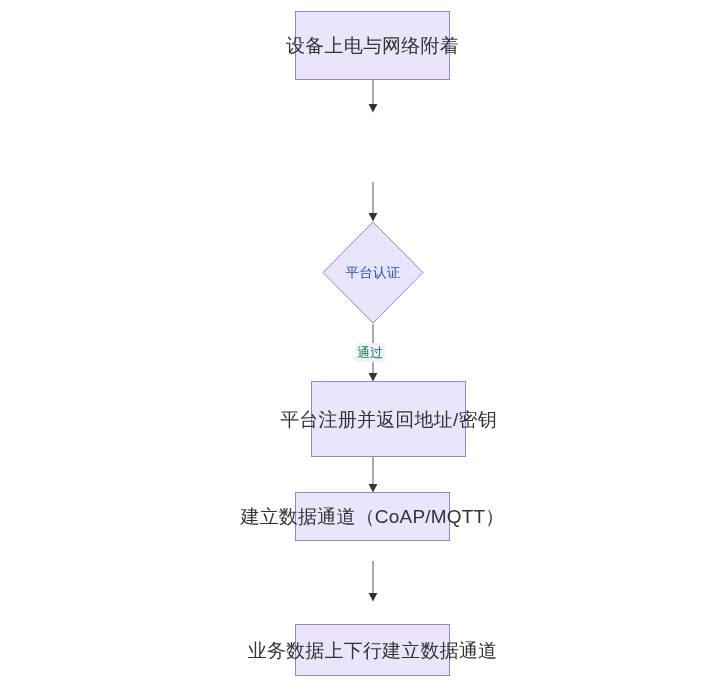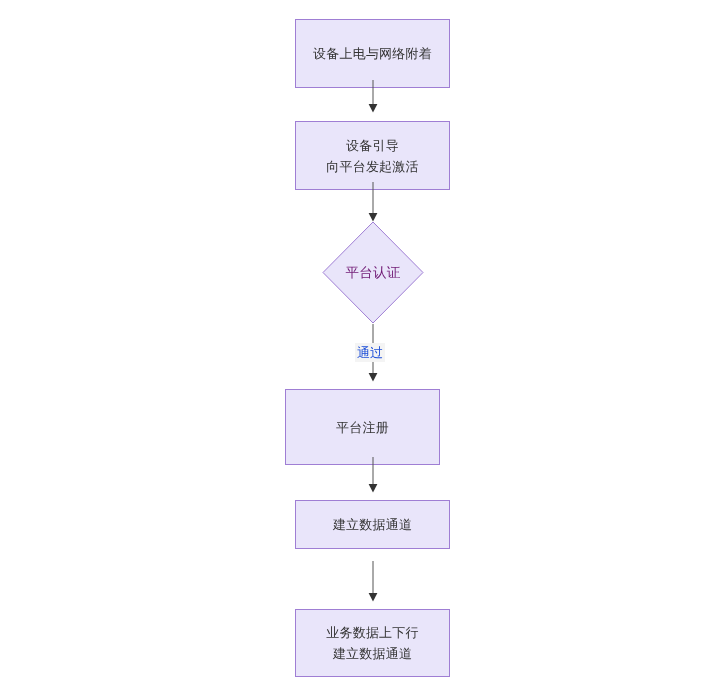--- a/index.html
+++ b/index.html
@@ -23,29 +23,28 @@
     height: 700px;
   }
 
   
   .node {
     position: absolute;
     box-sizing: border-box;
     background: #e9e5fa;
     border: 1px solid #9f7ed4;
     display: flex;
-    flex-direction: column;
+    flex-direction: row;
     align-items: center;
     justify-content: center;
     color: #333333;
-    font-size: 13px;
+    font-size: 19px;
     line-height: 21px;
     letter-spacing: 0.2px;
     white-space: nowrap;
-    margin-top: 8px;
   }
 
   .node .line {
     display: block;
   }
 
   
   .decision-wrap {
     position: absolute;
   }
@@ -54,42 +53,42 @@
   }
   .decision-label {
     position: absolute;
     left: 0;
     top: 0;
     width: 100%;
     height: 100%;
     display: flex;
     align-items: center;
     justify-content: center;
-    color: #701a75;
+    color: #1d4ed8;
     font-size: 13.5px;
     line-height: 21px;
     letter-spacing: 0.2px;
     white-space: nowrap;
     pointer-events: none;
   }
 
   
   .connector {
     position: absolute;
   }
   .connector svg {
     display: block;
     overflow: visible;
   }
 
   
   .edge-label {
     position: absolute;
     background: #f4f4f4;
-    color: #1d4ed8;
+    color: #0f766e;
     font-size: 13px;
     line-height: 17px;
     padding: 1px 2px;
     white-space: nowrap;
   }
 </style>
 </head>
 <body>
 
 <div id="flowchart-canvas">
@@ -98,24 +97,20 @@
     <span class="line">设备上电与网络附着</span>
   </div>
 
   <div class="connector" style="left:368px; top:80px; width:10px; height:33px;">
     <svg width="10" height="33" viewBox="0 0 10 33">
       <line x1="5" y1="0" x2="5" y2="25" stroke="#555555" stroke-width="1"></line>
       <polygon points="0.6,24 9.4,24 5,32.5" fill="#333333"></polygon>
     </svg>
   </div>
 
-  <div class="node" style="left:295px; top:113px; width:155px; height:69px;">
-    <span class="line">设备引导</span>
-    <span class="line">向平台发起激活</span>
-  </div>
 
   <div class="connector" style="left:368px; top:182px; width:10px; height:40px;">
     <svg width="10" height="40" viewBox="0 0 10 40">
       <line x1="5" y1="0" x2="5" y2="32" stroke="#555555" stroke-width="1"></line>
       <polygon points="0.6,31 9.4,31 5,39.5" fill="#333333"></polygon>
     </svg>
   </div>
 
   <div class="decision-wrap" style="left:322px; top:221px; width:102px; height:103px;">
     <svg width="102" height="103" viewBox="0 0 102 103">
@@ -125,40 +120,42 @@
   </div>
 
   <div class="connector" style="left:368px; top:324px; width:10px; height:58px;">
     <svg width="10" height="58" viewBox="0 0 10 58">
       <line x1="5" y1="0" x2="5" y2="50" stroke="#555555" stroke-width="1"></line>
       <polygon points="0.6,49 9.4,49 5,57.5" fill="#333333"></polygon>
     </svg>
   </div>
   <div class="edge-label" style="left:355px; top:343px;">通过</div>
 
-  <div class="node" style="left:285px; top:381px; width:155px; height:76px;">
+  <div class="node" style="left:311px; top:381px; width:155px; height:76px;">
     <span class="line">平台注册</span>
+    <span class="line">并返回地址/密钥</span>
   </div>
 
   <div class="connector" style="left:368px; top:457px; width:10px; height:36px;">
     <svg width="10" height="36" viewBox="0 0 10 36">
       <line x1="5" y1="0" x2="5" y2="28" stroke="#555555" stroke-width="1"></line>
       <polygon points="0.6,27 9.4,27 5,35.5" fill="#333333"></polygon>
     </svg>
   </div>
 
   <div class="node" style="left:295px; top:492px; width:155px; height:49px;">
     <span class="line">建立数据通道</span>
+    <span class="line">（CoAP/MQTT）</span>
   </div>
 
   <div class="connector" style="left:368px; top:561px; width:10px; height:41px;">
     <svg width="10" height="41" viewBox="0 0 10 41">
       <line x1="5" y1="0" x2="5" y2="33" stroke="#555555" stroke-width="1"></line>
       <polygon points="0.6,32 9.4,32 5,40.5" fill="#333333"></polygon>
     </svg>
   </div>
 
-  <div class="node" style="left:295px; top:601px; width:155px; height:68px;">
+  <div class="node" style="left:295px; top:624px; width:155px; height:52px;">
     <span class="line">业务数据上下行</span>
     <span class="line">建立数据通道</span>
   </div>
 
 </div>
 
 </body></html>

